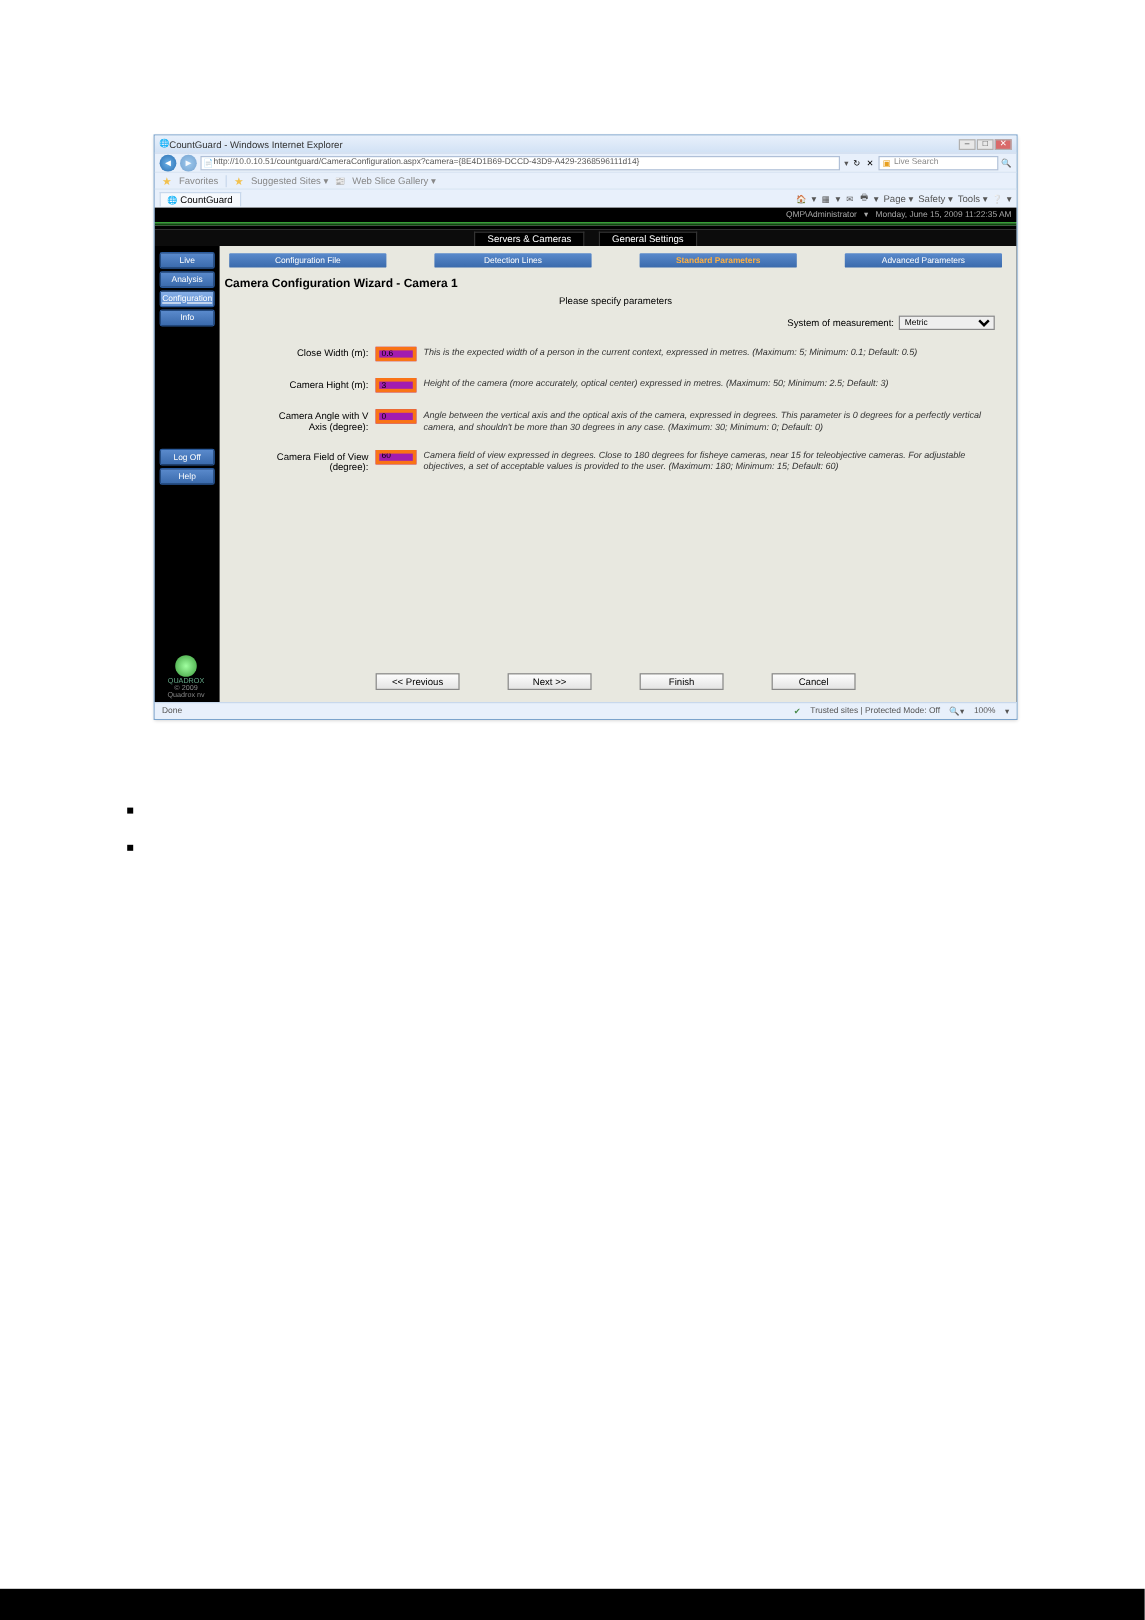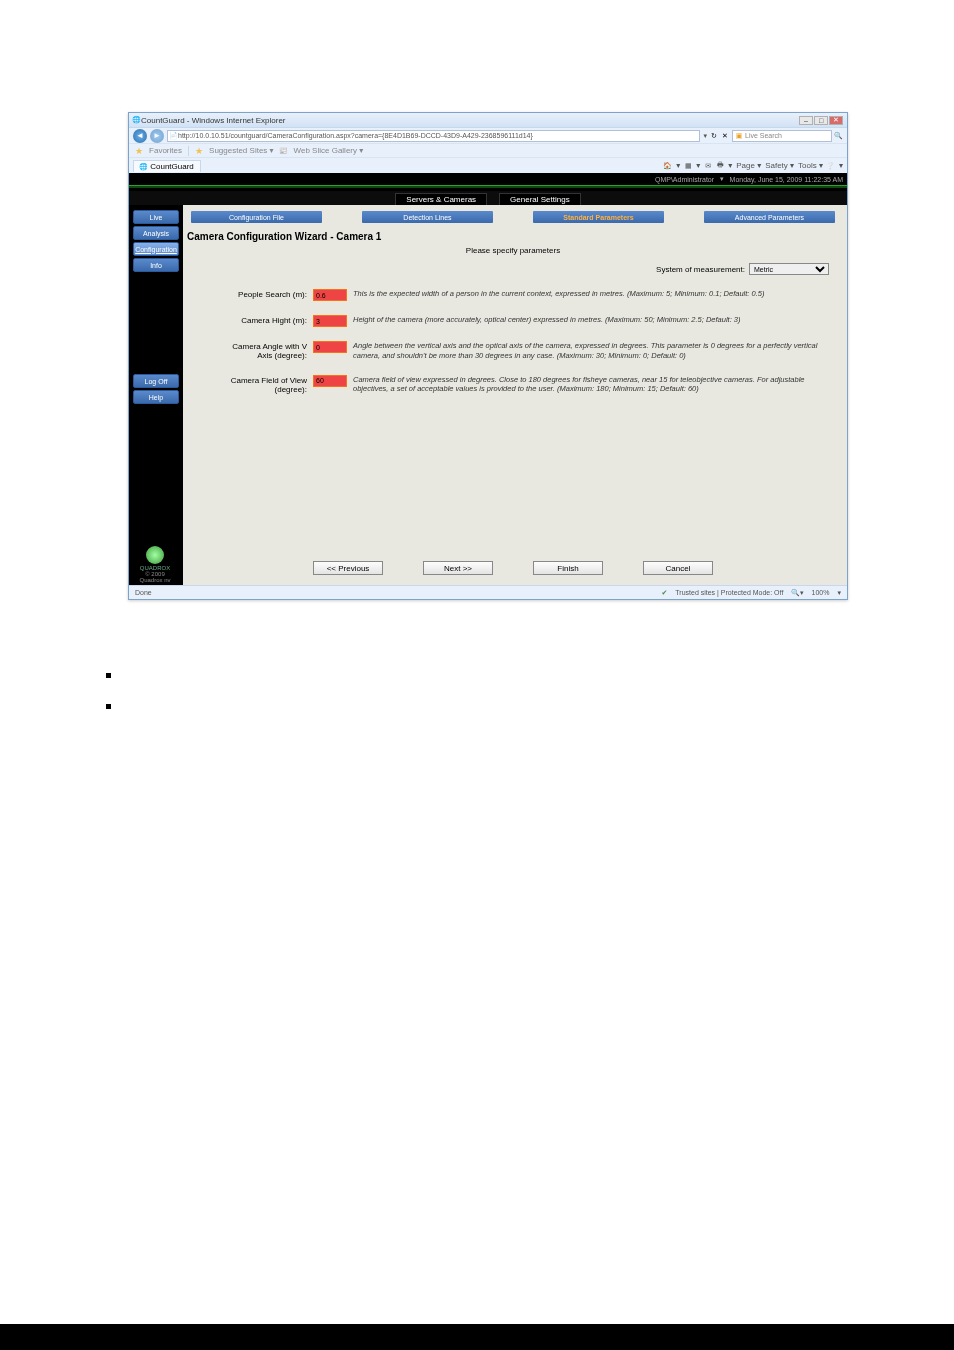--- a/index.html
+++ b/index.html
@@ -51,21 +51,21 @@
   .steptab.current { color: #ffb040; font-weight: bold; background: linear-gradient(#5a8acc,#3a6aac); }
   
   .wiztitle { text-align: left; font-size: 10px; font-weight: bold; margin: 6px 0 4px; }
   .wizsubtitle { text-align: center; font-size: 8px; margin-bottom: 8px; }
   
   .measure-row { display: flex; justify-content: flex-end; align-items: center; gap: 4px; font-size: 8px; margin-bottom: 14px; padding-right: 10px; }
   .measure-row select { font-size: 7px; height: 12px; width: 80px; border: 1px solid #888; }
   
   .param-row { display: flex; align-items: flex-start; gap: 6px; margin-bottom: 14px; padding-left: 30px; }
   .param-label { width: 90px; text-align: right; font-size: 8px; padding-top: 1px; }
-  .param-input { width: 34px; height: 12px; border: 1px solid #f97316; font-size: 7px; padding: 0 2px; background: #ef4444; }
+  .param-input { width: 34px; height: 12px; border: 3px solid #f97316; font-size: 7px; padding: 0 2px; background: #a21caf; }
   .param-desc { flex: 1; font-size: 7.5px; color: #333; padding-right: 12px; line-height: 1.3; font-style: italic; }
   
   .wizbuttons { display: flex; justify-content: center; gap: 40px; margin-top: auto; padding: 6px 0 2px; }
   .wizbtn { width: 70px; height: 14px; font-size: 8px; border: 1px solid #888; background: linear-gradient(#fdfdfd,#e4e4e4); cursor: pointer; }
   
   .statusbar { height: 14px; background: #e8f0fb; border-top: 1px solid #c8d8ec; display: flex; align-items: center; font-size: 7px; color: #555; padding: 0 6px; gap: 8px; }
   .statusbar .right { margin-left: auto; display: flex; gap: 8px; align-items: center; }
   .shield { color: #4a8a4a; }
   
   .bullet-list { position: absolute; left: 106px; top: 673px; }
@@ -182,21 +182,21 @@
         <div class="wizsubtitle">Please specify parameters</div>
 
         <div class="measure-row">
           <span>System of measurement:</span>
           <select>
             <option>Metric</option>
           </select>
         </div>
 
         <div class="param-row">
-          <div class="param-label">People Search (m):</div>
+          <div class="param-label">Close Width (m):</div>
           <input class="param-input" value="0.6" style="">
           <div class="param-desc">This is the expected width of a person in the current context, expressed in metres. (Maximum: 5; Minimum: 0.1; Default: 0.5)</div>
         </div>
 
         <div class="param-row">
           <div class="param-label">Camera Hight (m):</div>
           <input class="param-input" value="3" style="">
           <div class="param-desc">Height of the camera (more accurately, optical center) expressed in metres. (Maximum: 50; Minimum: 2.5; Default: 3)</div>
         </div>
 

